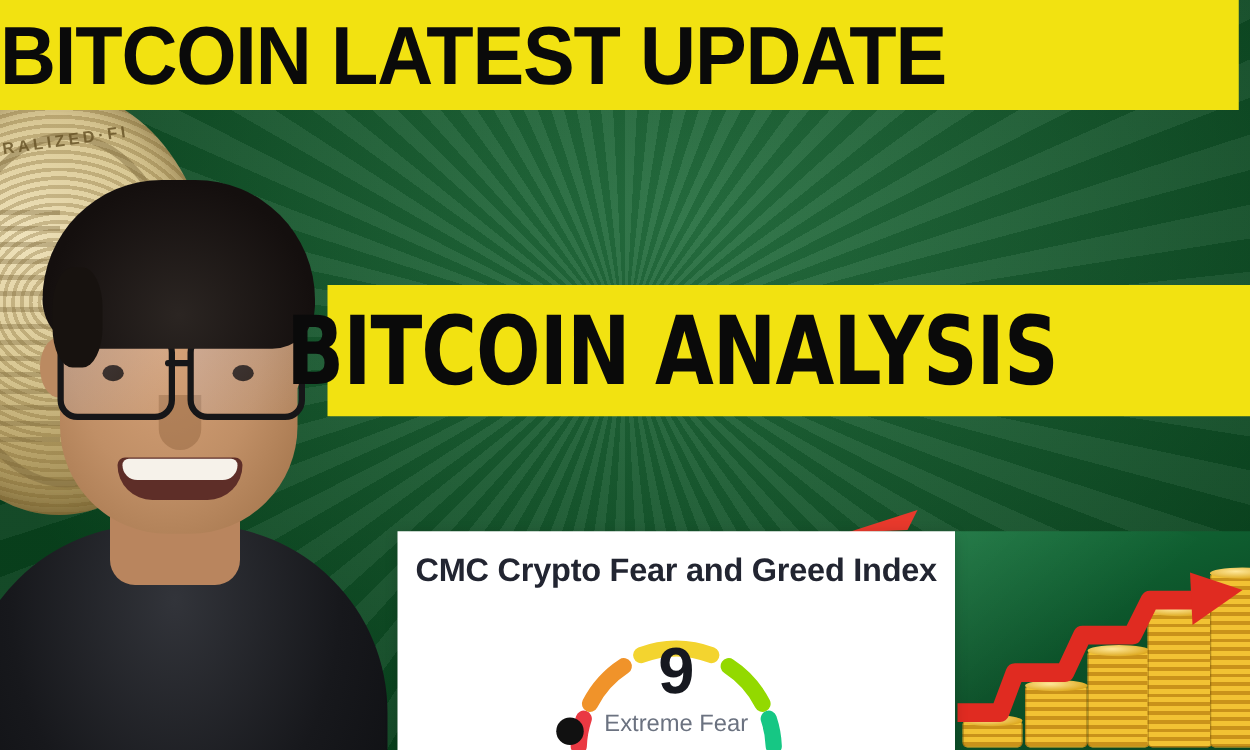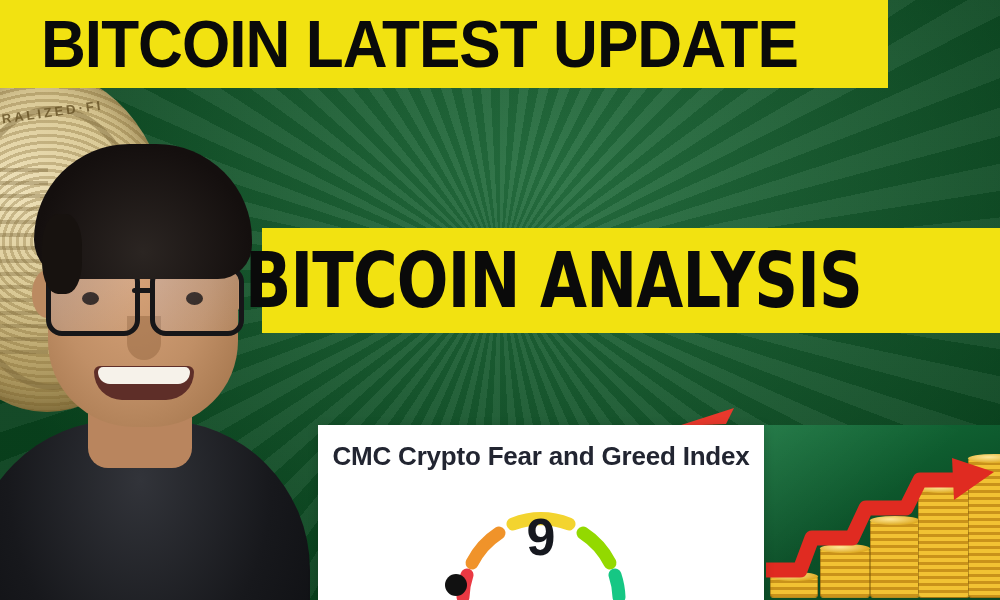--- a/index.html
+++ b/index.html
@@ -90,26 +90,26 @@
   .arrow-red{position:absolute;left:4px;bottom:18px;width:232px;height:130px;}
   .arrow-peek{position:absolute;left:676px;top:408px;width:60px;height:22px;z-index:6;}
 
   
   .band{position:absolute;background:#f2e211;display:flex;align-items:center;}
   .band .txt{
     white-space:nowrap;font-weight:bold;line-height:.92;
     font-family:"Liberation Sans", sans-serif;
     transform:scaleX(.94);transform-origin:left center;
   }
-  #band1{left:0;top:0;width:888px;height:88px;justify-content:center;}
+  #band1{left:0;top:0;width:991px;height:88px;}
   #band1 .txt{font-size:66px;color:#0a0a0a;letter-spacing:-1px;}
   #band2{left:258px;top:105px;width:742px;height:103px;justify-content:center;}
   #band2 .txt{font-size:62px;color:#e8171c;letter-spacing:0px;
     font-family:"DejaVu Sans", sans-serif;transform:scaleX(.82);}
-  #band3{left:262px;top:228px;width:738px;height:105px;justify-content:center;}
+  #band3{left:262px;top:228px;width:738px;height:105px;justify-content:flex-end;}
   #band3 .txt{font-size:76px;color:#0a0a0a;letter-spacing:-1px;
     font-family:"DejaVu Sans", sans-serif;transform:scaleX(.80);}
   #band4{left:292px;top:348px;width:708px;height:77px;justify-content:center;gap:10px;}
   #band4 .txt{font-size:48px;color:#0a0a0a;letter-spacing:-.5px;transform:scaleX(.98);}
   .fire{font-size:44px;line-height:1;}
 
   
   .widget{
     position:absolute;left:318px;top:425px;width:446px;height:175px;
     background:#ffffff;overflow:hidden;z-index:8;
@@ -197,16 +197,17 @@
         <g fill="none" stroke-width="13" stroke-linecap="round">
           <path d="M 22 108 A 78 78 0 0 1 26 86" stroke="#ea3943"></path>
           <path d="M 31 74  A 78 78 0 0 1 58 44" stroke="#f0932a"></path>
           <path d="M 72 35  A 78 78 0 0 1 128 35" stroke="#f3d42f"></path>
           <path d="M 142 44 A 78 78 0 0 1 169 74" stroke="#93d900"></path>
           <path d="M 174 86 A 78 78 0 0 1 178 108" stroke="#16c784"></path>
         </g>
         <circle cx="15" cy="96" r="11" fill="#111111"></circle>
       </svg>
       <div class="gauge-val">9</div>
+      <div class="gauge-label">Extreme Fear</div>
     </div>
   </div>
 
 </div>
 
 </body></html>

